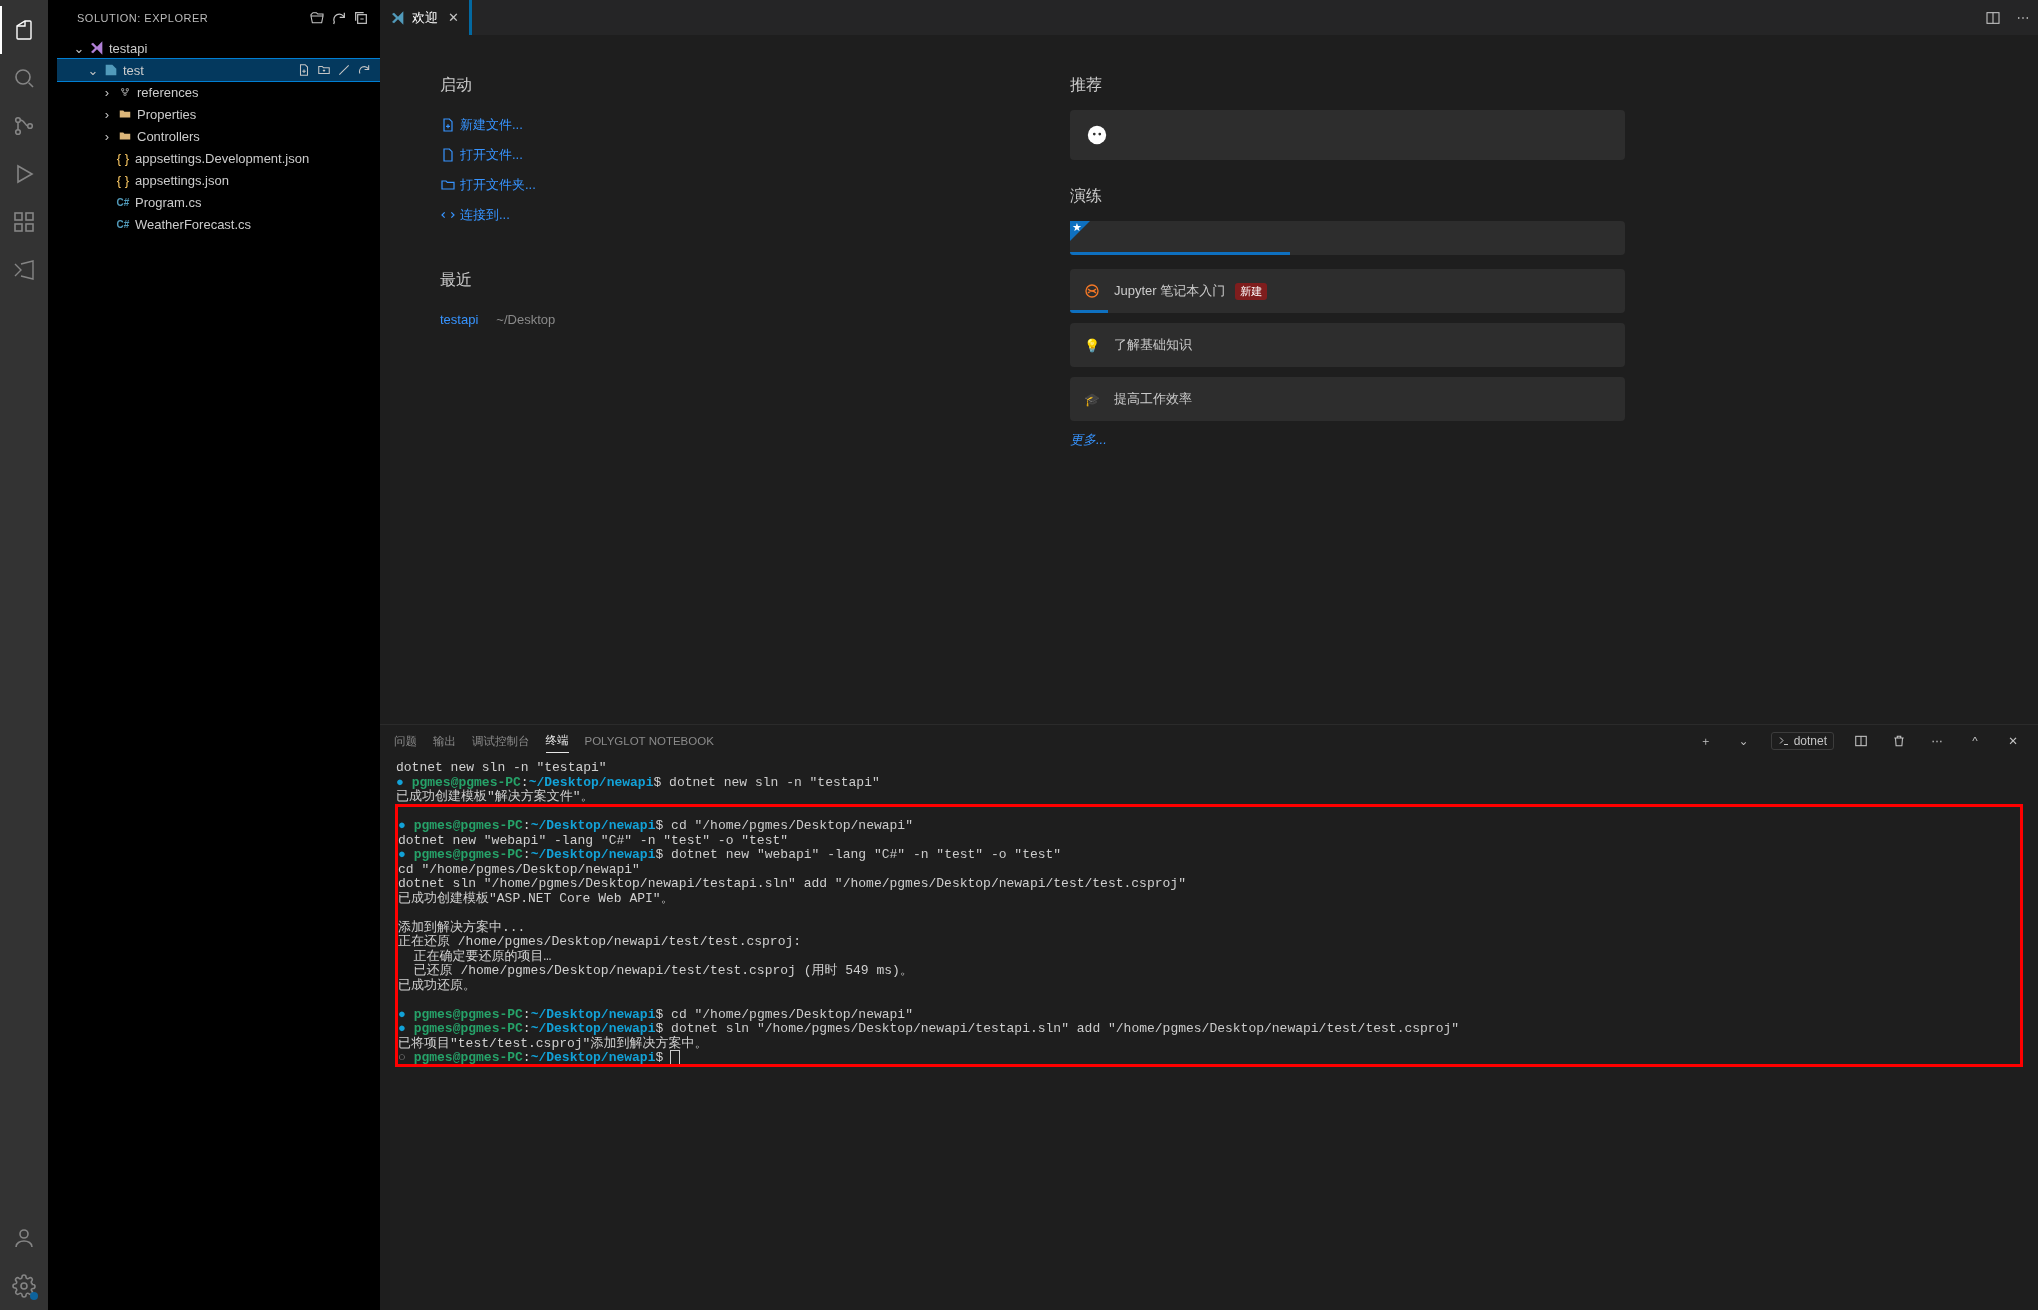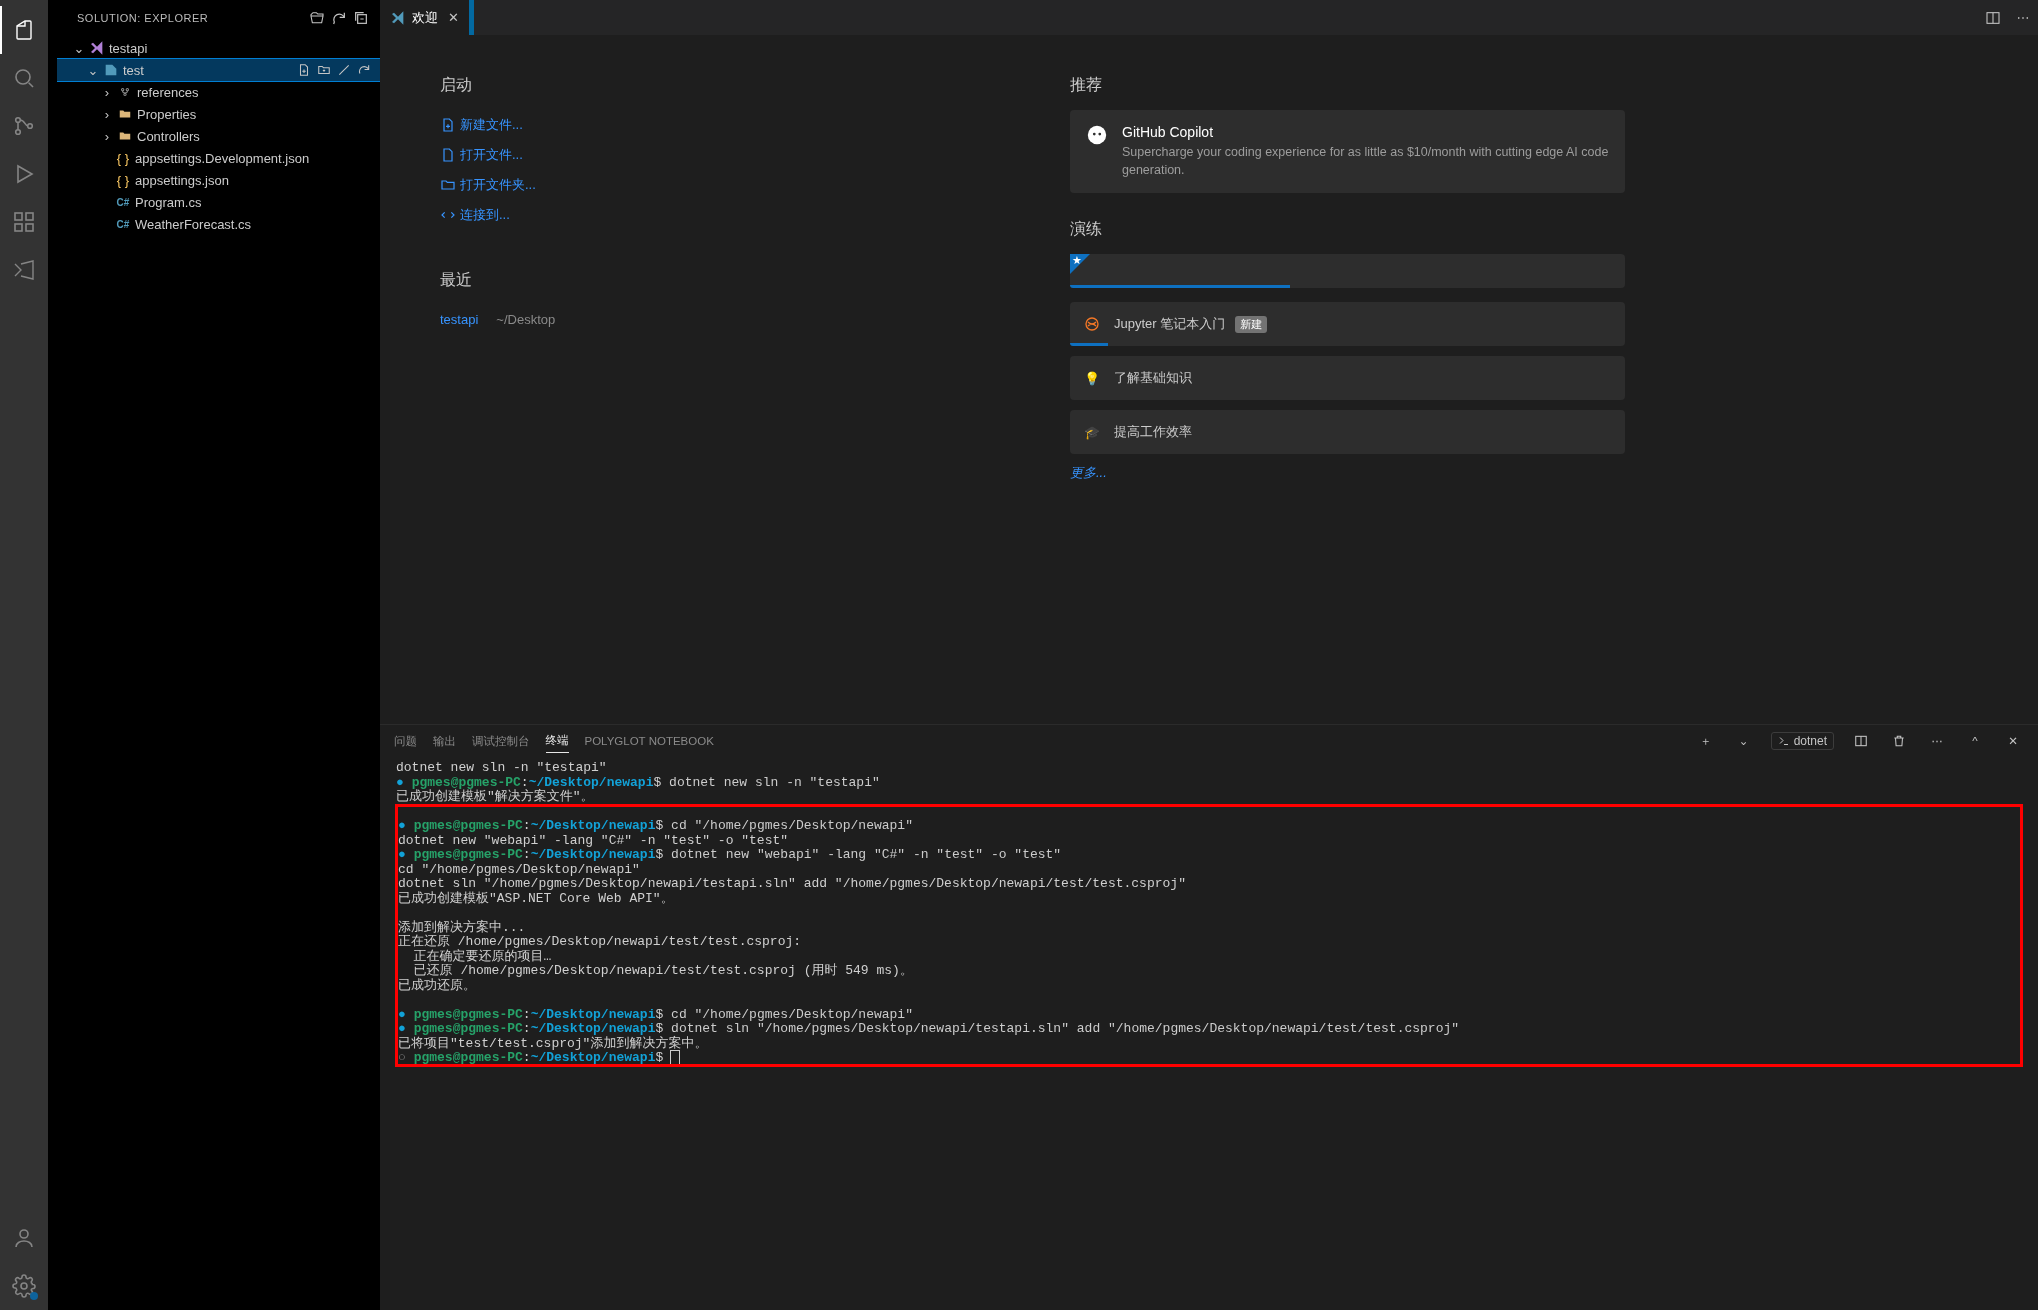--- a/index.html
+++ b/index.html
@@ -24,21 +24,21 @@
 .row .fi.json{color:#fac863;}
 .row .fi.cs{color:#519aba;font-weight:700;font-size:10px;}
 .row .fi.folder{color:#dcb67a;}
 .row .fi.gray{color:#8a8a8a;}
 .row .lab{padding-left:2px;}
 .row .acts{margin-left:auto;display:flex;padding-right:6px;}
 .row .acts .aic{width:20px;height:20px;display:flex;align-items:center;justify-content:center;color:#c5c5c5;}
 .ind{width:14px;}
 .main{flex:1;display:flex;flex-direction:column;background:#1e1e1e;min-width:0;}
 .tabs{height:35px;background:#252526;display:flex;align-items:stretch;}
-.tab{display:flex;align-items:center;gap:6px;padding:0 10px;background:#1e1e1e;color:#ffffff;border-right:5px solid #0369a1;cursor:pointer;}
+.tab{display:flex;align-items:center;gap:6px;padding:0 10px;background:#1e1e1e;color:#ffffff;border-right:3px solid #0369a1;cursor:pointer;}
 .tab .tic{color:#519aba;}
 .tab .cx{color:#c5c5c5;margin-left:4px;}
 .tabs .tsp{flex:1;}
 .tabs .tac{width:30px;display:flex;align-items:center;justify-content:center;color:#c5c5c5;cursor:pointer;}
 .welcome{flex:1;display:flex;padding:40px 60px;gap:110px;overflow:auto;min-height:0;}
 .wcol{flex:0 0 auto;}
 .wcol.left{width:520px;}
 .wcol.right{width:555px;}
 .wsec-h{color:#cccccc;font-size:16px;margin:0 0 14px 0;font-weight:400;}
 .wlink{display:flex;align-items:center;gap:2px;height:30px;color:#3794ff;cursor:pointer;}
@@ -50,21 +50,21 @@
 .card .cic{flex:0 0 24px;color:#ffffff;}
 .card .cb .ct{color:#ffffff;font-size:14px;}
 .card .cb .cd{color:#9d9d9d;font-size:12.5px;margin-top:4px;line-height:1.4;}
 .card.wt{position:relative;padding:14px 16px 20px 16px;}
 .card.wt::before{content:"";position:absolute;left:0;bottom:0;height:3px;background:#0e70c0;width:220px;border-bottom-left-radius:4px;}
 .card.wt .corner{position:absolute;left:0;top:0;width:0;height:0;border-top:20px solid #0e70c0;border-right:20px solid transparent;}
 .card.wt .star{position:absolute;left:2px;top:0;color:#fff;font-size:11px;}
 .slim{background:#2d2d2d;border-radius:4px;height:44px;display:flex;align-items:center;gap:10px;padding:0 14px;margin-bottom:10px;cursor:pointer;position:relative;}
 .slim .si{color:#c5c5c5;width:20px;}
 .slim .sl{color:#cccccc;}
-.slim .sbadge{background:#737373;color:#fff;font-size:11px;padding:1px 5px;border-radius:3px;}
+.slim .sbadge{background:#7f1d1d;color:#fff;font-size:11px;padding:1px 5px;border-radius:3px;}
 .slim.sb::before{content:"";position:absolute;left:0;bottom:0;height:3px;background:#0e70c0;width:38px;border-bottom-left-radius:4px;}
 .more{color:#3794ff;cursor:pointer;font-style:italic;}
 .panel{height:586px;background:#1e1e1e;border-top:1px solid #2b2b2b;display:flex;flex-direction:column;}
 .ptabs{height:32px;display:flex;align-items:center;padding:0 14px;gap:16px;font-size:11.5px;}
 .ptab{color:#8a8a8a;cursor:pointer;padding:4px 0;}
 .ptab.active{color:#e7e7e7;border-bottom:1px solid #e7e7e7;}
 .ptabs .psp{flex:1;}
 .ptabs .pic{color:#c5c5c5;width:22px;display:flex;align-items:center;justify-content:center;cursor:pointer;}
 .ptabs .pbox{display:flex;align-items:center;color:#c5c5c5;border:1px solid #3c3c3c;padding:1px 6px;border-radius:3px;gap:4px;cursor:pointer;font-size:12px;}
 .term{flex:1;padding:4px 16px;font-family:Consolas,"Courier New",monospace;font-size:13px;line-height:14.5px;color:#cccccc;overflow:hidden;white-space:pre-wrap;}
@@ -349,24 +349,20 @@
       <div class="wcol right">
         <h3 class="wsec-h">推荐</h3>
         <div class="card">
           <div class="cic">
               <svg width="22" height="22" viewBox="0 0 24 24" fill="#ffffff">
                 <circle cx="12" cy="12" r="10"></circle>
                 <circle cx="9" cy="11" r="1.5" fill="#2d2d2d"></circle>
                 <circle cx="15" cy="11" r="1.5" fill="#2d2d2d"></circle>
               </svg>
             </div>
-          <div class="cb">
-            <div class="ct">GitHub Copilot</div>
-            <div class="cd">Supercharge your coding experience for as little as $10/month with cutting edge AI code generation.</div>
-          </div>
         </div>
 
         <h3 class="wsec-h" style="margin-top:26px">演练</h3>
         <div class="card wt">
           <span class="corner"></span>
           <span class="star">★</span>
         </div>
         <div class="slim sb">
           <span class="si">
               <svg width="16" height="16" viewBox="0 0 24 24" fill="#f37726">

